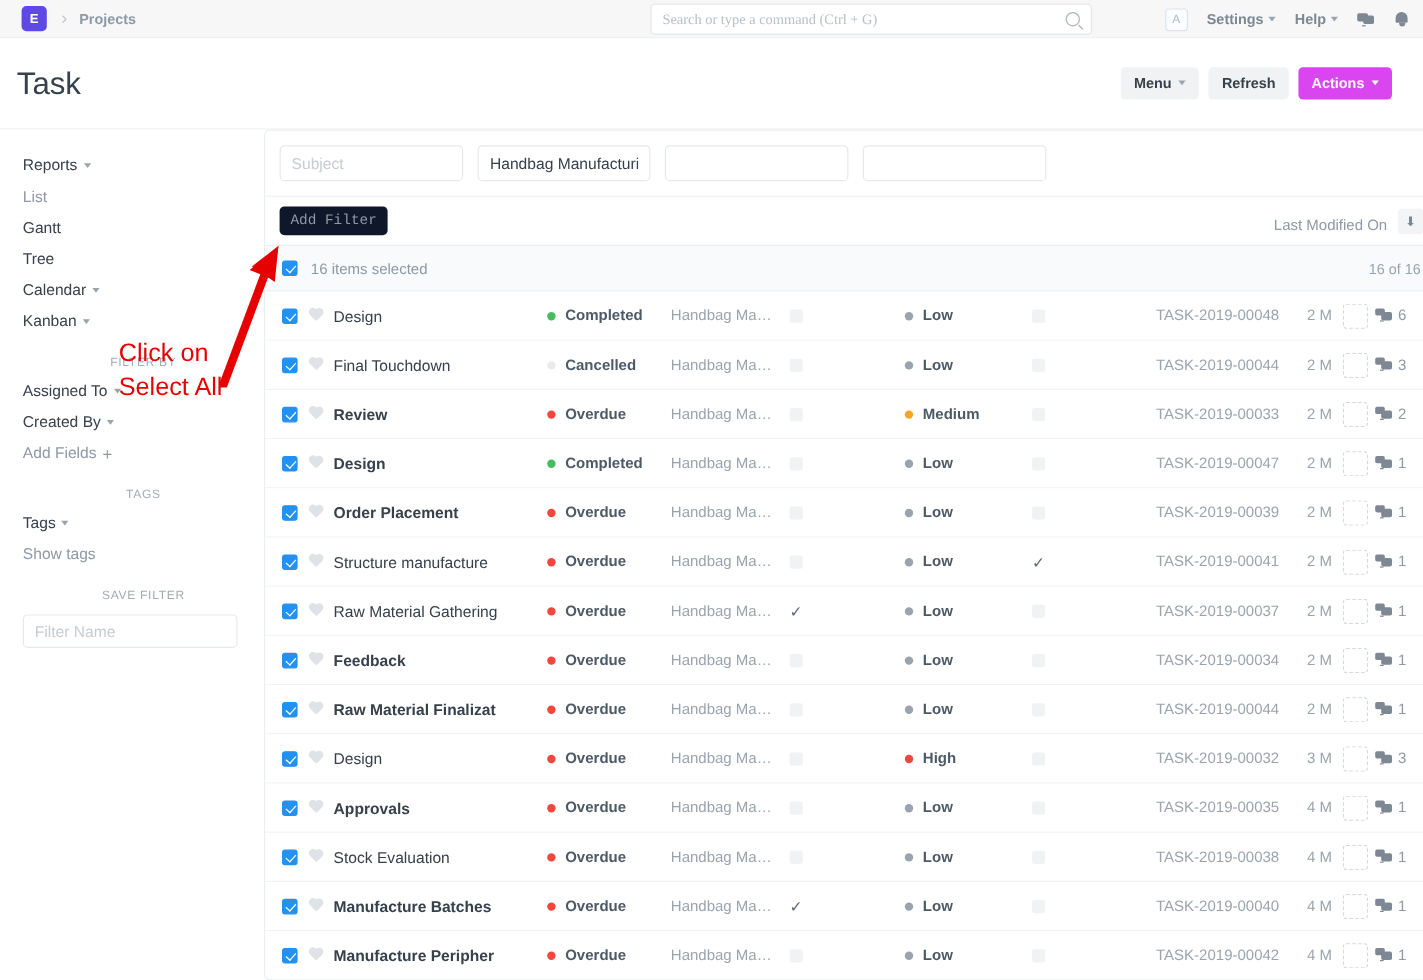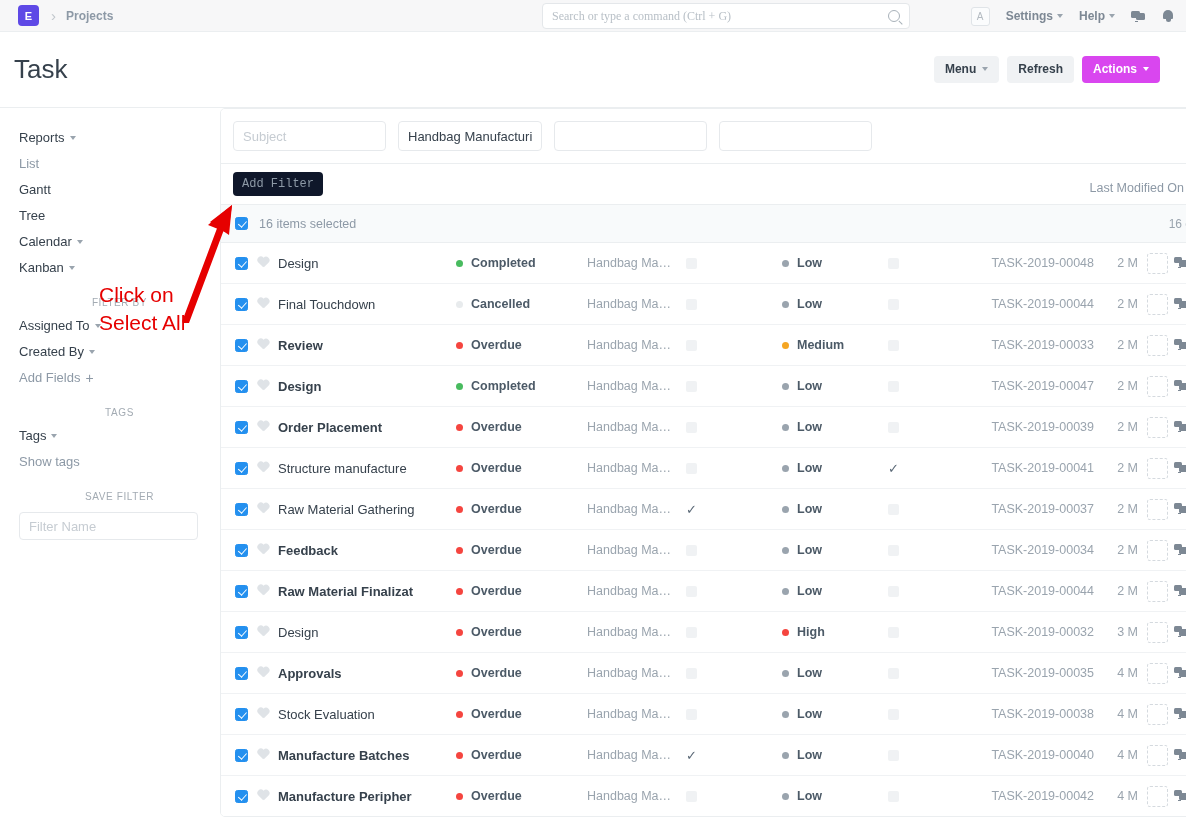--- a/index.html
+++ b/index.html
@@ -433,21 +433,20 @@
     flex: 0 0 7px;
     display: inline-block;
   }
   .col-project {
     width: 95px;
     flex: 0 0 95px;
     color: #9aa4ae;
     font-size: 12.5px;
     white-space: nowrap;
     overflow: hidden;
-    margin-left: 28px;
   }
   .col-flag {
     width: 100px;
     flex: 0 0 100px;
     display: flex;
     align-items: center;
     padding-left: 4px;
   }
   .blank-box {
     width: 11px; height: 11px;

